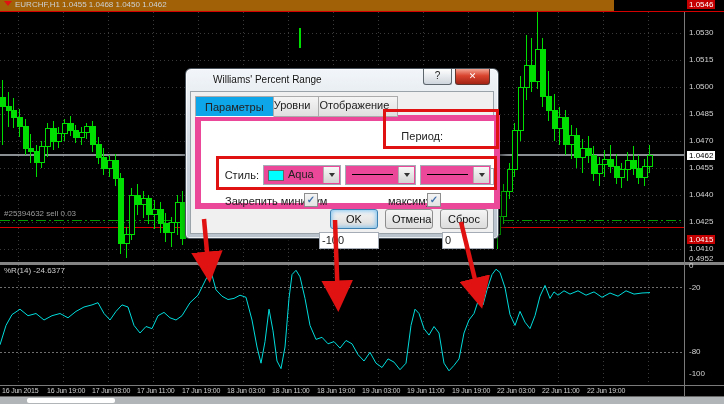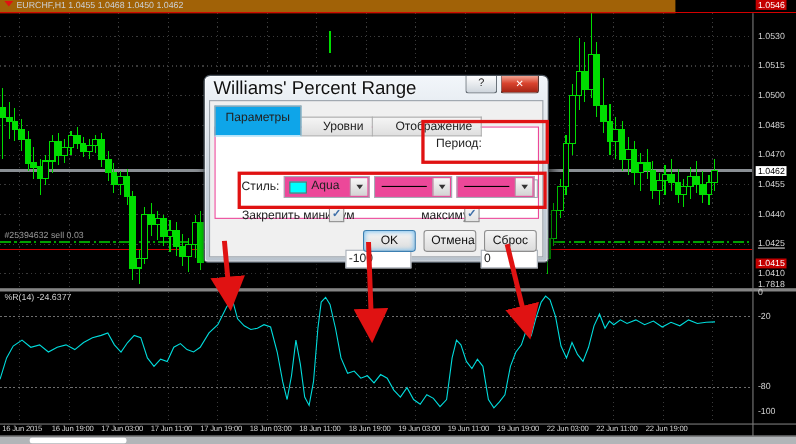--- a/index.html
+++ b/index.html
@@ -21,34 +21,34 @@
   #vsep{position:absolute;left:684px;top:12px;width:1px;height:385px;background:#7a7a7a;z-index:2;}
   #wprlabel{position:absolute;left:4px;top:266px;font-size:8px;color:#cfcfcf;z-index:2;}
   #orderlabel{position:absolute;left:4px;top:209px;font-size:8px;color:#9b9b9b;z-index:2;}
   #hscroll{position:absolute;left:0;bottom:0;width:724px;height:7px;background:#b2b5b8;z-index:3;border-top:1px solid #666;}
   #hthumb{position:absolute;left:27px;top:1px;width:88px;height:5px;background:#fff;border-radius:2px;}
   
   #dialog{position:absolute;left:185px;top:68px;width:312px;height:169px;z-index:5;
           border:1px solid #49525b;border-radius:6px 6px 4px 4px;
           background:linear-gradient(#f2f6fa,#c9d2dc 60%,#b9c3ce);
           box-shadow:3px 4px 10px rgba(0,0,0,.7), inset 0 0 0 1px rgba(255,255,255,.75);}
-  #dlgtitle{position:absolute;left:0;top:0;right:0;height:22px;font-size:17px;color:#111;
-          line-height:21px;padding-left:8px;text-shadow:0 0 3px rgba(255,255,255,.9);}
+  #dlgtitle{position:absolute;left:0;top:0;right:0;height:22px;font-size:10px;color:#111;
+          line-height:21px;padding-left:27px;text-shadow:0 0 3px rgba(255,255,255,.9);}
   #winbtns{position:absolute;top:0;right:8px;display:flex;z-index:6;}
   .bhelp{width:27px;height:15px;background:linear-gradient(#fefefe,#cfd6dd);border:1px solid #5d656d;border-top:none;
          border-radius:0 0 3px 3px;font-size:10px;color:#222;text-align:center;line-height:14px;}
   .bclose{width:33px;height:15px;background:linear-gradient(#f2a593,#d9442e 45%,#a32314);border:1px solid #5d3630;border-top:none;
          border-radius:0 0 3px 3px;color:#fff;font-size:9px;text-align:center;line-height:14px;margin-left:3px;}
   #dlgbody{position:absolute;left:4px;right:4px;top:22px;bottom:4px;background:#f0f0f0;border:1px solid #9aa2aa;}
   #tabs{position:absolute;left:4px;top:4px;display:flex;z-index:2;font-size:11px;color:#222;}
-  .tab{padding:2px 8px 2px 20px;margin-top:10px;background:linear-gradient(#f5f5f5,#dfdfdf);
+  .tab{padding:2px 8px 2px 0;margin-top:0;background:linear-gradient(#f5f5f5,#dfdfdf);
        border:1px solid #ababab;border-left:none;}
   .tab:first-child{border-left:1px solid #ababab;}
   .tab.active{background:#0ea5e9;margin-top:0;padding:4px 9px 3px 9px;border-bottom:1px solid #fff;position:relative;top:0;}
-  #content{position:absolute;left:4px;top:23px;width:293px;height:82px;background:#fff;border:1px solid #ec4899;font-size:11px;color:#222;}
+  #content{position:absolute;left:4px;top:23px;width:293px;height:82px;background:#fff;border:6px solid #ec4899;font-size:11px;color:#222;}
   .lbl{position:absolute;white-space:nowrap;}
   .period-lbl{left:170px;top:9px;width:72px;text-align:right;}
   .style-lbl{left:20px;top:48px;width:38px;text-align:right;}
   .min-lbl{left:24px;top:74px;}
   .max-lbl{left:187px;top:74px;}
   .input{position:absolute;background:#fff;border:1px solid #a5acb5;height:15px;line-height:14px;padding-left:2px;font-size:11px;margin-top:41px;}
   .period-input{left:247px;top:6px;width:42px;}
   .min-input{left:118px;top:70px;width:56px;}
   .max-input{left:241px;top:70px;width:48px;}
   .sel{background:#2f6fd0;color:#fff;}
@@ -261,24 +261,24 @@
   <div id="paxis">
       <div class="plabel red" style="top: 0px;">1.0546</div>
       <div class="plabel" style="top: 28px;">1.0530</div>
       <div class="plabel" style="top: 55px;">1.0515</div>
       <div class="plabel" style="top: 82px;">1.0500</div>
       <div class="plabel" style="top: 109px;">1.0485</div>
       <div class="plabel" style="top: 136px;">1.0470</div>
       <div class="plabel white" style="top: 151px;">1.0462</div>
       <div class="plabel" style="top: 163px;">1.0455</div>
       <div class="plabel" style="top: 190px;">1.0440</div>
-      <div class="plabel" style="top: 217px; text-decoration: underline;">1.0425</div>
+      <div class="plabel" style="top: 217px;">1.0425</div>
       <div class="plabel red" style="top: 235px;">1.0415</div>
       <div class="plabel" style="top: 244px;">1.0410</div>
-      <div class="plabel" style="top: 254px;">1.7818</div>
+      <div class="plabel" style="top: 254px;">0.4952</div>
       <div class="plabel" style="top: 261px;">0</div>
       <div class="plabel" style="top: 283px;">-20</div>
       <div class="plabel" style="top: 347px;">-80</div>
       <div class="plabel" style="top: 369px;">-100</div>
     </div>
   <div id="taxis">
       <div class="tlabel" style="left: 2px;">16 Jun 2015</div>
       <div class="tlabel" style="left: 47px;">16 Jun 19:00</div>
       <div class="tlabel" style="left: 92px;">17 Jun 03:00</div>
       <div class="tlabel" style="left: 137px;">17 Jun 11:00</div>

